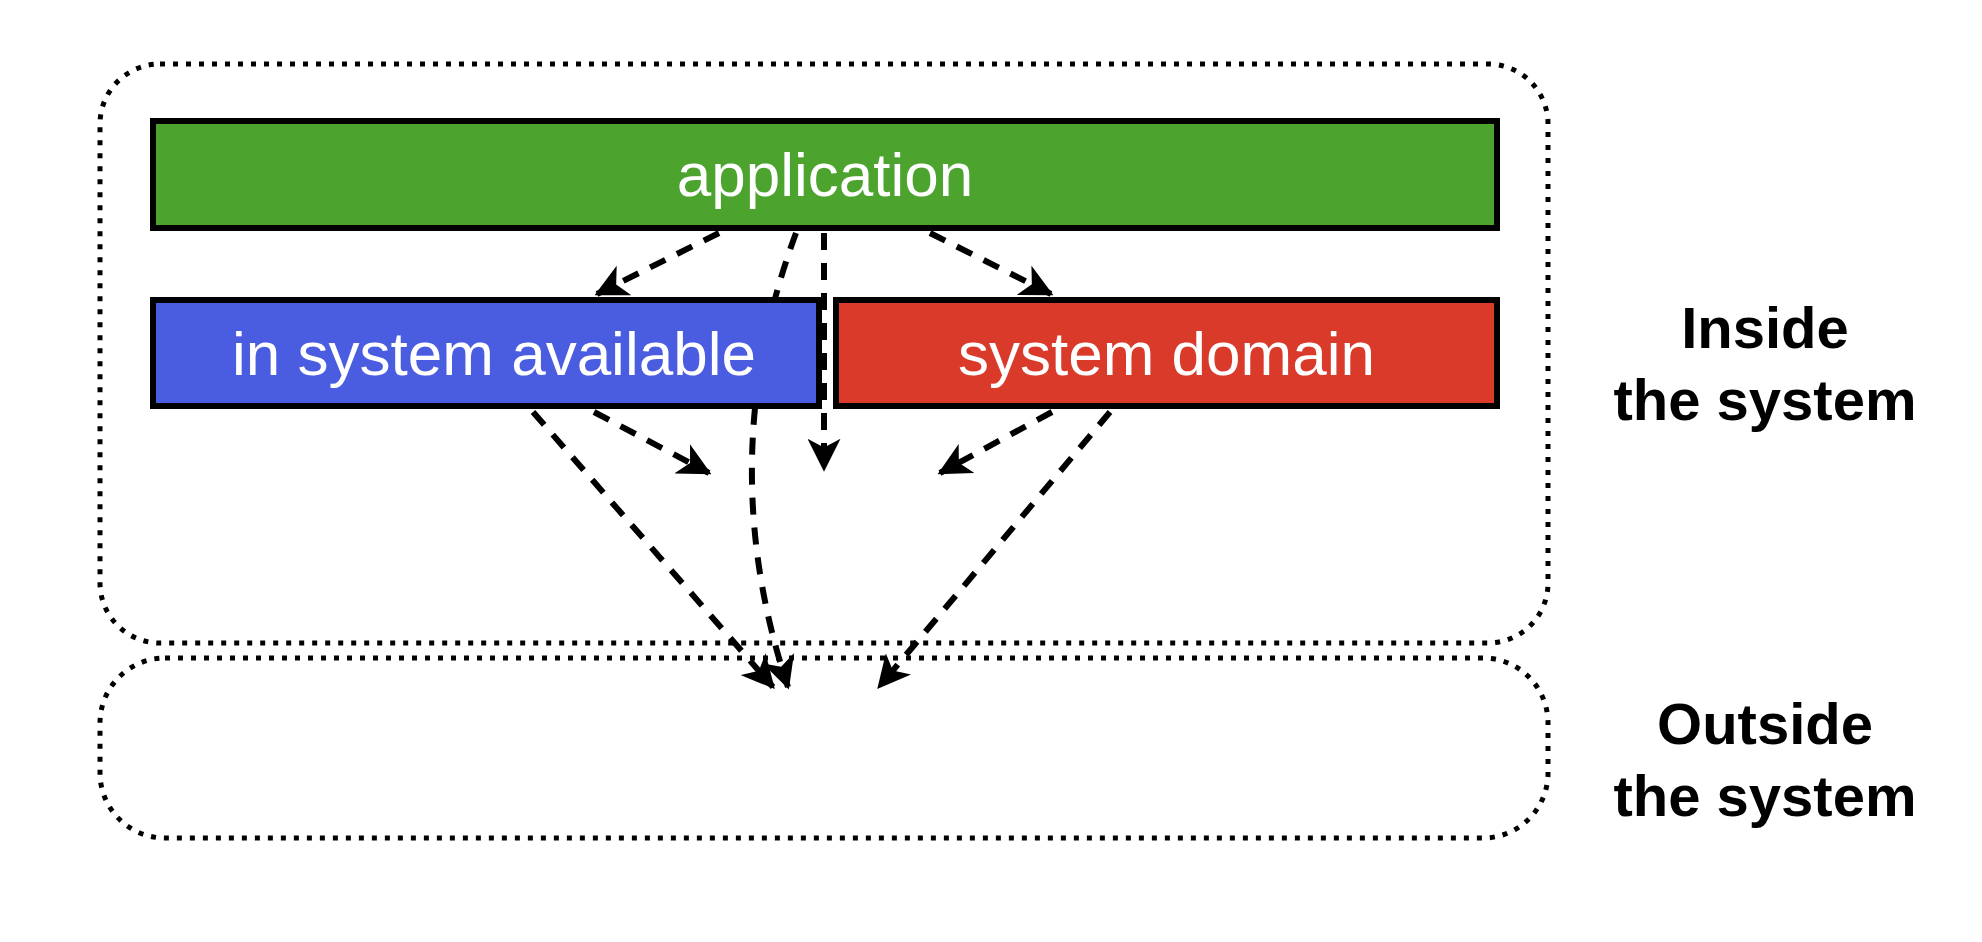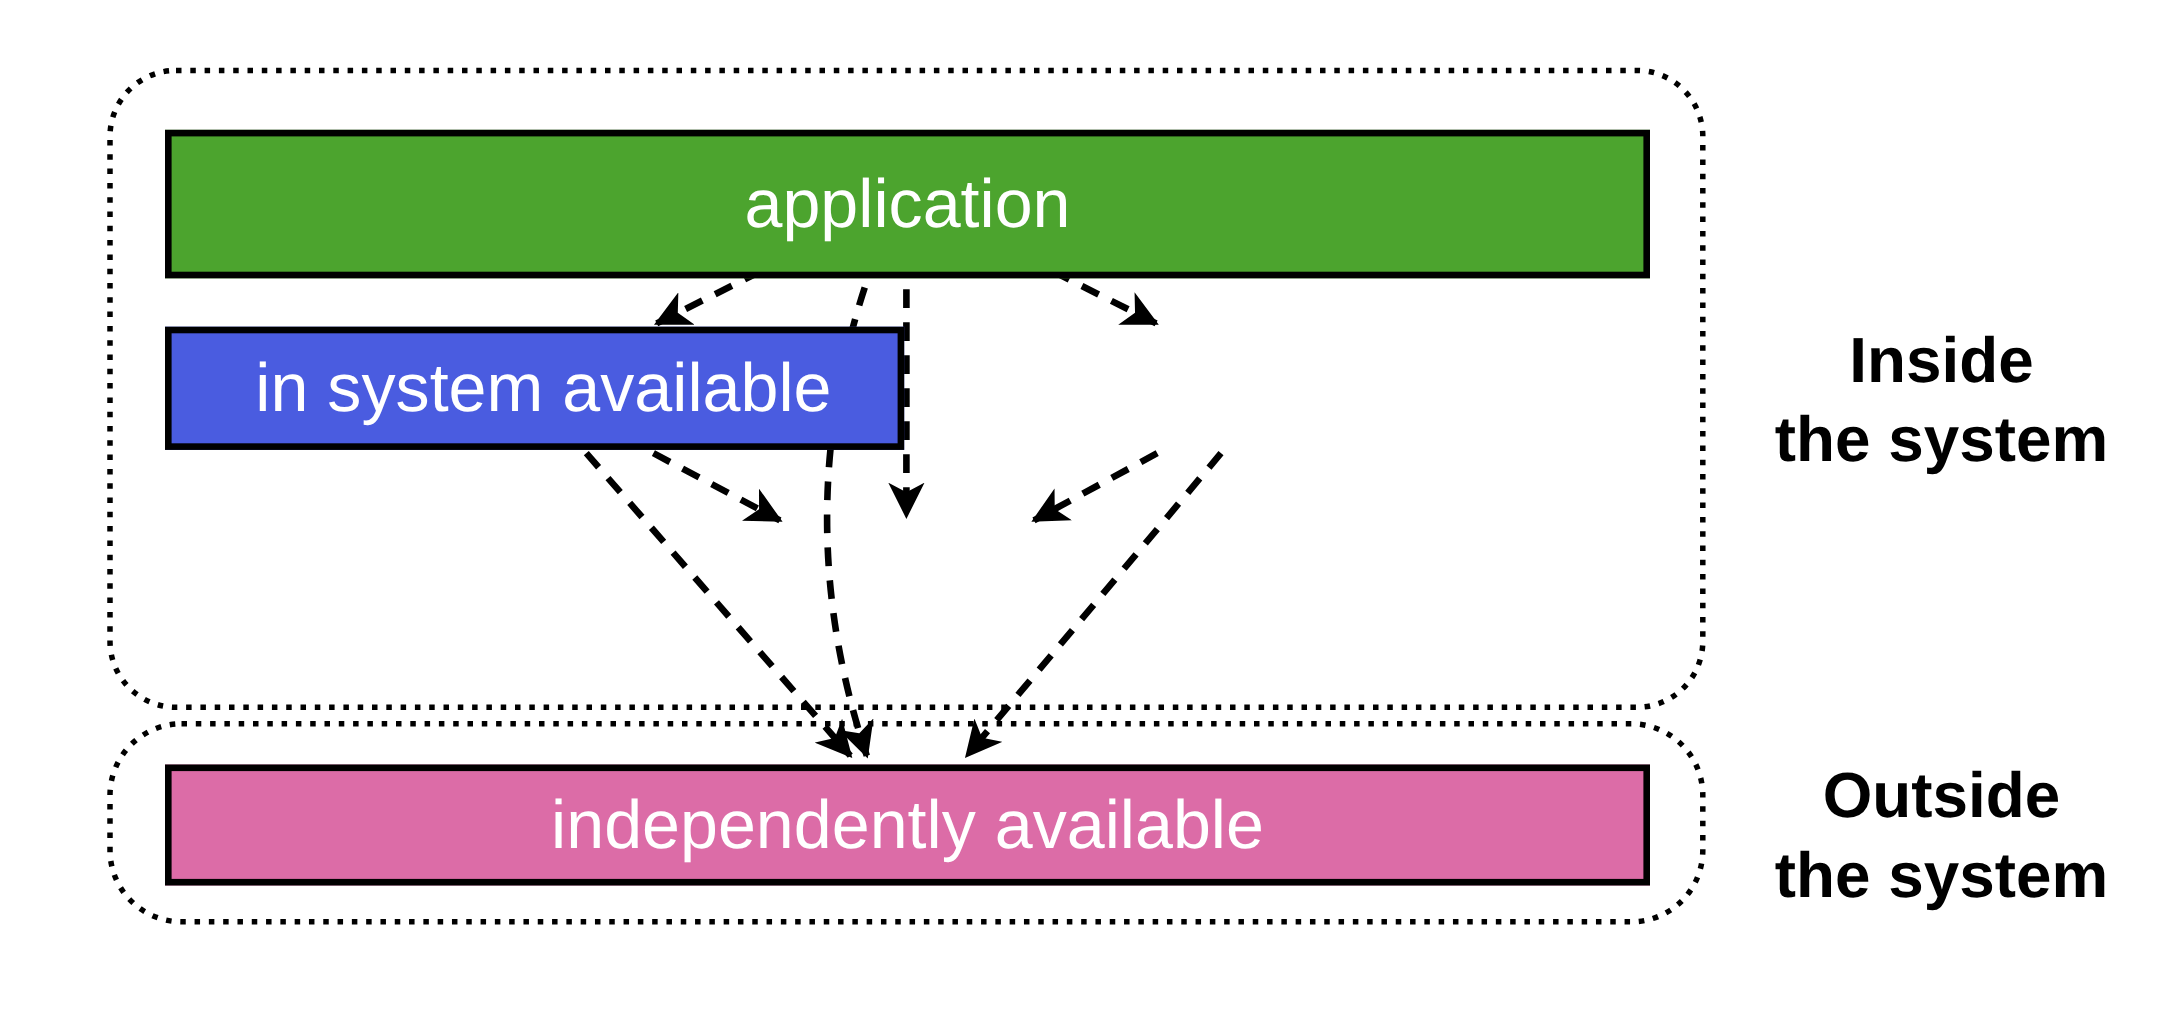--- a/index.html
+++ b/index.html
@@ -22,21 +22,21 @@
     border: 6px solid #000000;
     display: flex;
     align-items: center;
     justify-content: center;
     color: #ffffff;
     font-size: 62px;
     font-weight: 400;
     letter-spacing: 0px;
     white-space: nowrap;
   }
-  .bar-application   { left: 150px; top: 118px; width: 1350px; height: 135px; background: #4CA42E; }
+  .bar-application   { left: 150px; top: 118px; width: 1350px; height: 113px; background: #4CA42E; }
   .bar-in-system     { left: 150px; top: 297px; width: 672px;  height: 112px; background: #4A5CE0; padding-left: 16px; }
   .bar-system-domain { left: 833px; top: 297px; width: 667px;  height: 112px; background: #D93A29; }
   .bar-system-core   { left: 150px; top: 473px; width: 1350px; height: 115px; background: #EFB341; }
   .bar-independent   { left: 150px; top: 695px; width: 1350px; height: 110px; background: #DC6CA7; }
   .side-label {
     position: absolute;
     width: 440px;
     text-align: center;
     color: #000000;
     font-size: 58px;
@@ -76,25 +76,25 @@
   </svg>
 
   <div class="bar bar-application">
     <span>application</span>
   </div>
 
   <div class="bar bar-in-system">
     <span>in system available</span>
   </div>
 
+  <div class="bar bar-system-domain">
+    <span>system domain</span>
+  </div>
 
 
-  <div class="bar bar-independent">
-    <span>independently available</span>
-  </div>
 
   <div class="side-label side-label-inside">Inside
 the system</div>
 
   <div class="side-label side-label-outside">Outside
 the system</div>
 
 </div>
 
 </body></html>

